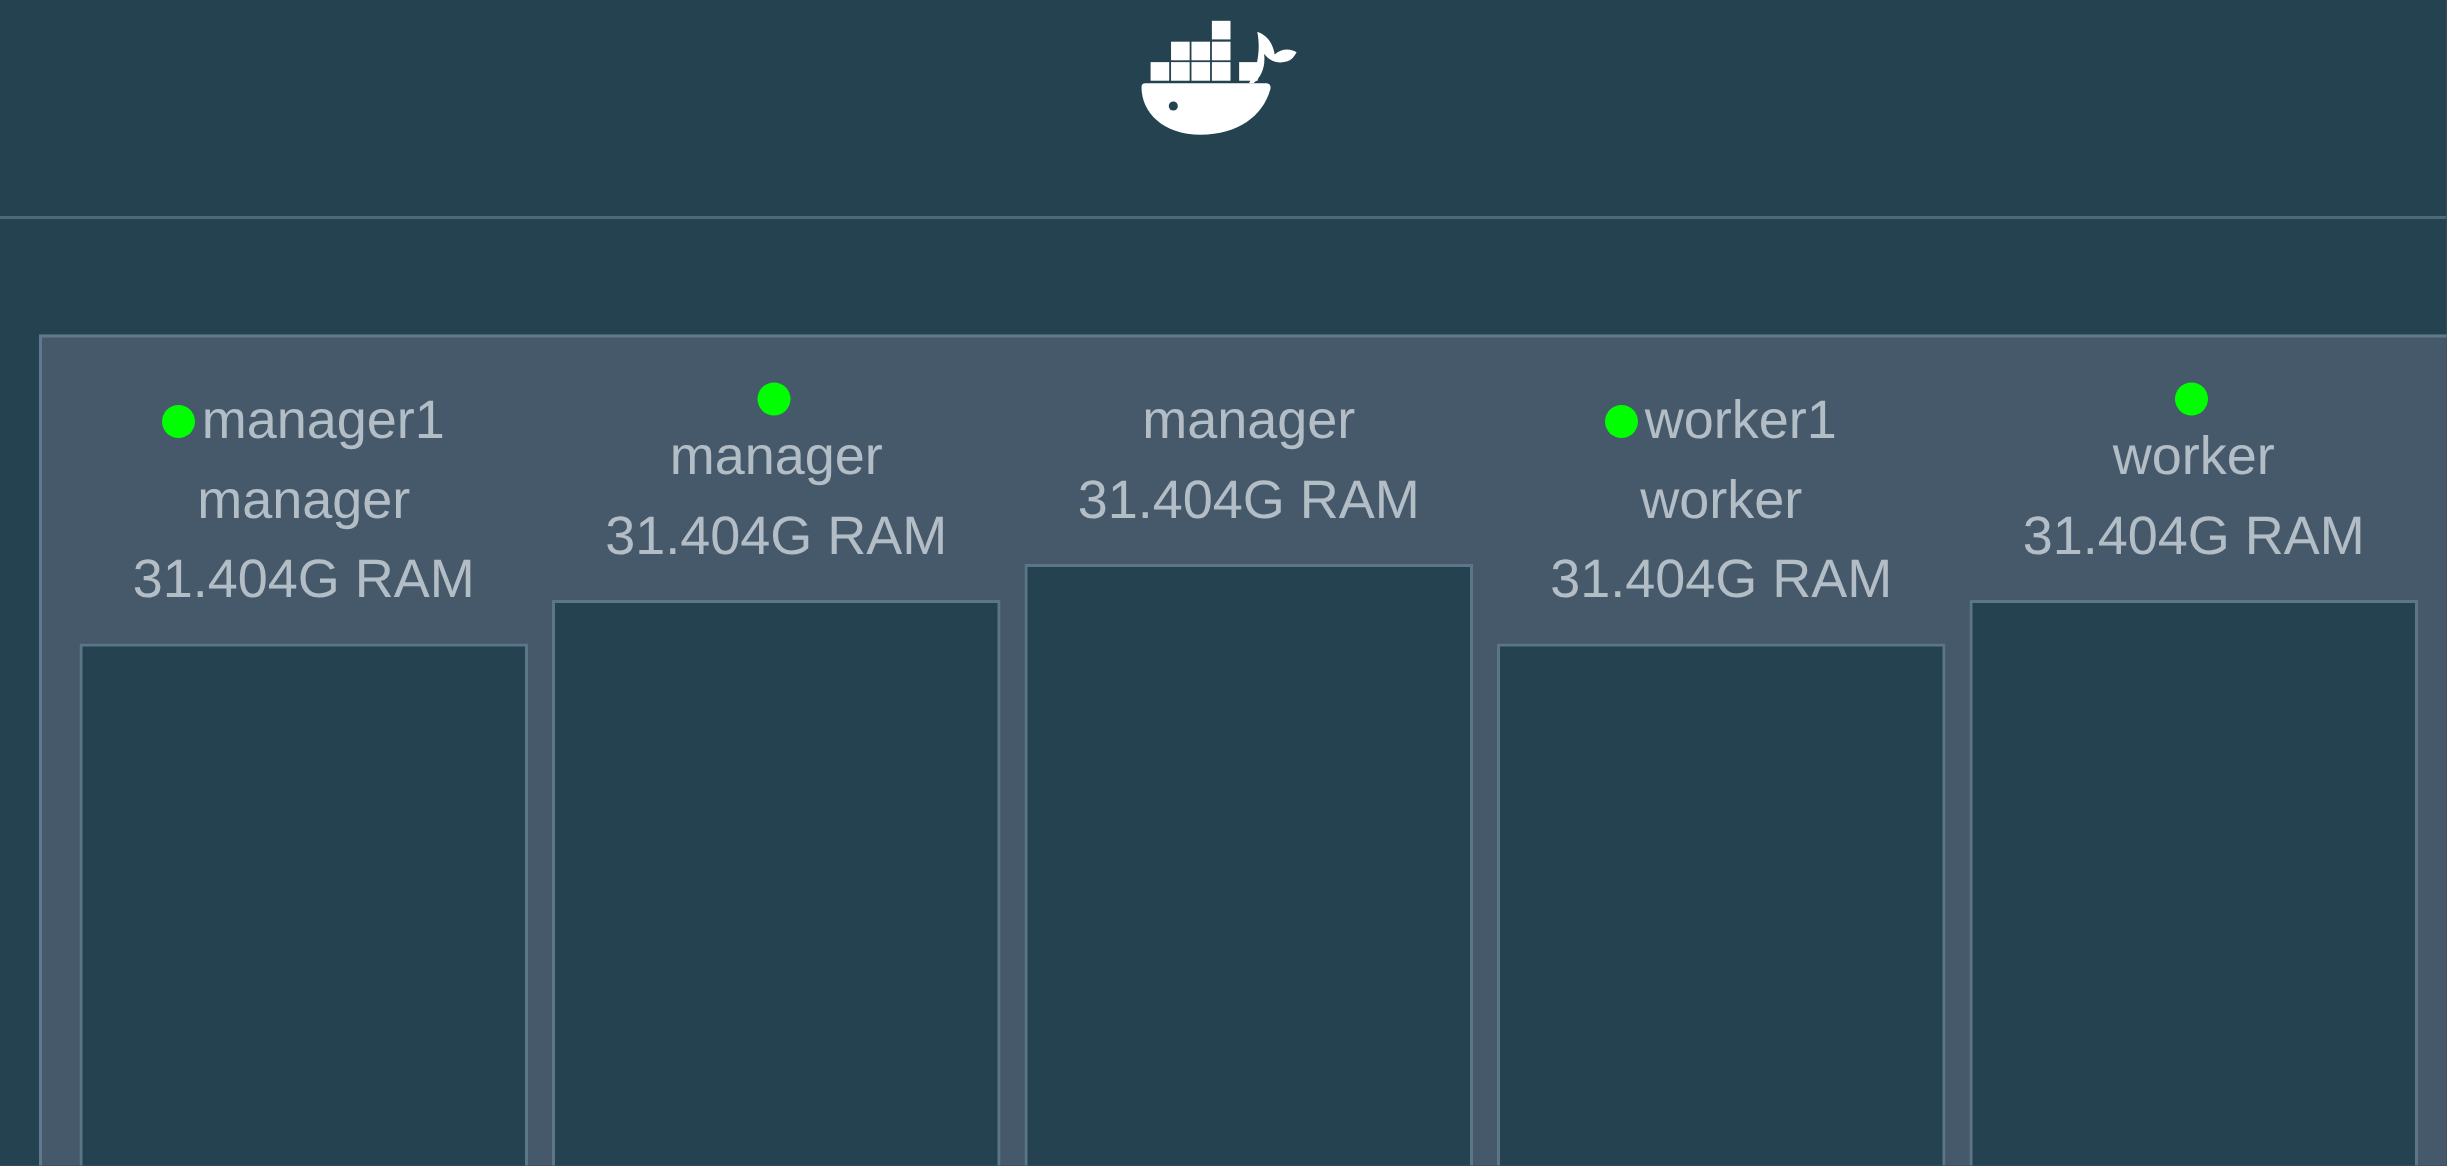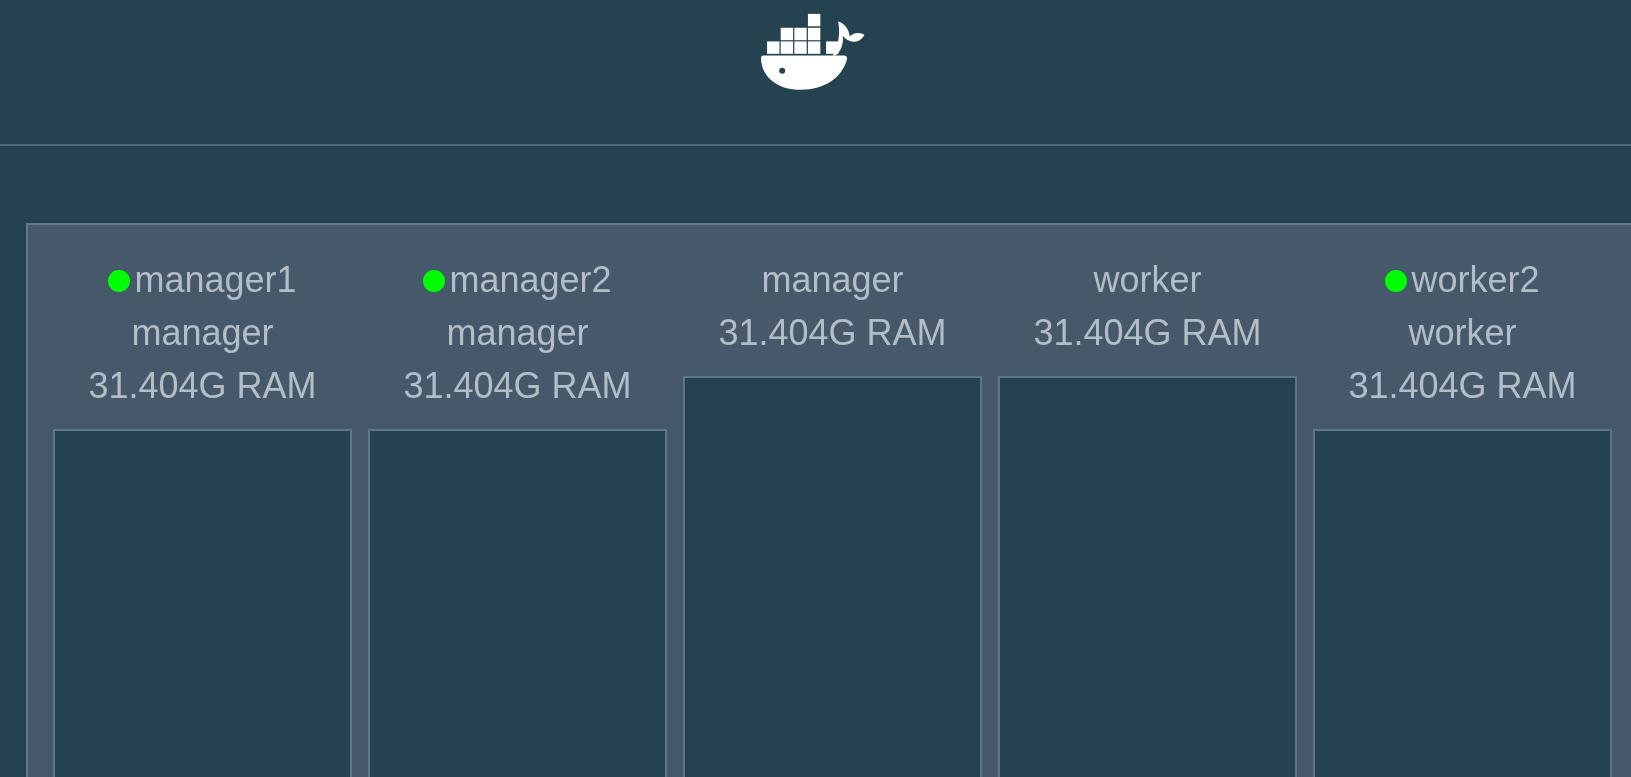--- a/index.html
+++ b/index.html
@@ -113,49 +113,51 @@
       <div>manager</div>
       <div>31.404G RAM</div>
     </div>
     <div class="node-box"></div>
   </div>
 
   <div class="node">
     <div class="node-title">
       <div class="line1">
         <span class="status-dot" style="background: rgb(0, 255, 0);"></span>
-        <span>manager2</span>
       </div>
       <div>manager</div>
       <div>31.404G RAM</div>
     </div>
     <div class="node-box"></div>
   </div>
 
   <div class="node">
     <div class="node-title">
       <div>manager</div>
       <div>31.404G RAM</div>
     </div>
     <div class="node-box"></div>
   </div>
 
   <div class="node">
     <div class="node-title">
+      <div class="line1">
+        <span class="status-dot" style="background: rgb(0, 255, 0);"></span>
+        <span>worker1</span>
+      </div>
       <div>worker</div>
       <div>31.404G RAM</div>
     </div>
     <div class="node-box"></div>
   </div>
 
   <div class="node">
     <div class="node-title">
       <div class="line1">
         <span class="status-dot" style="background: rgb(0, 255, 0);"></span>
-        <span>worker2</span>
       </div>
       <div>worker</div>
       <div>31.404G RAM</div>
     </div>
     <div class="node-box"></div>
   </div>
 </div>
 </main>
 
 </body></html>

